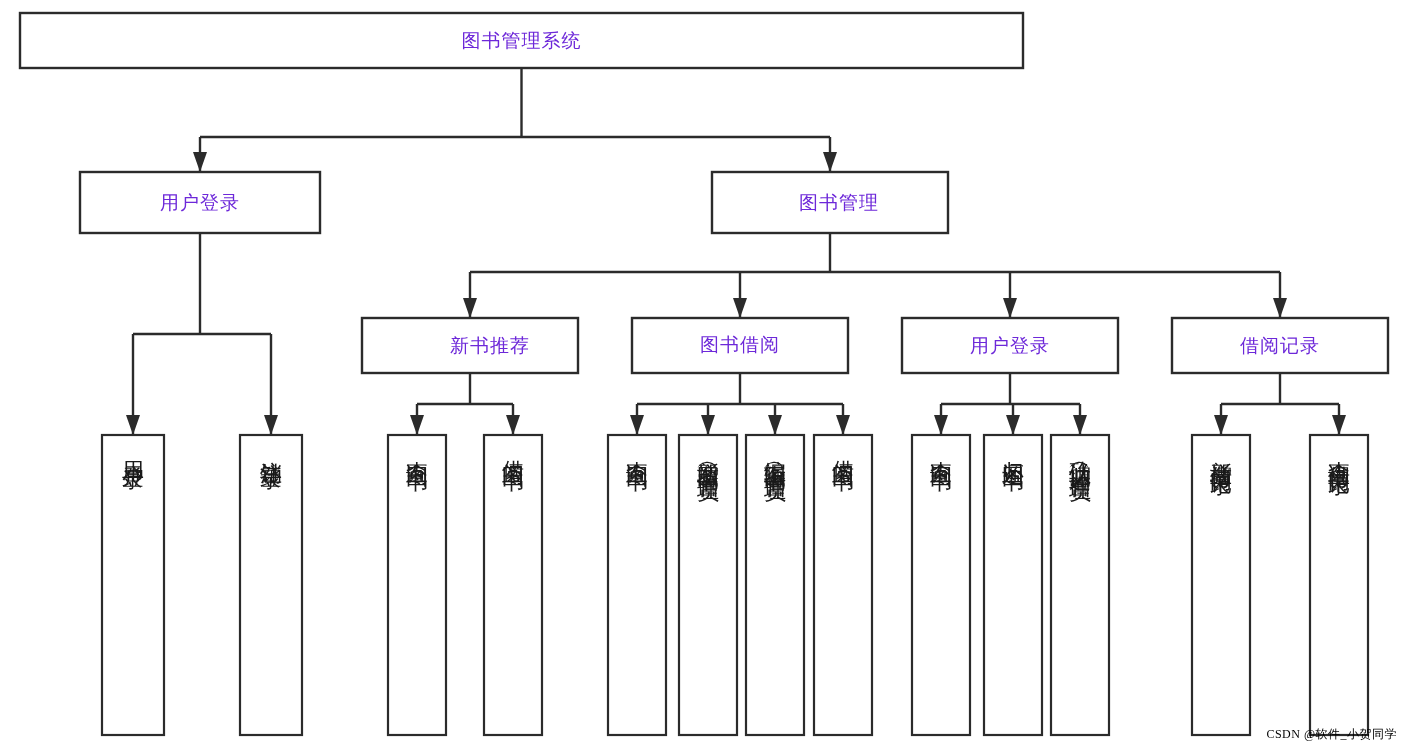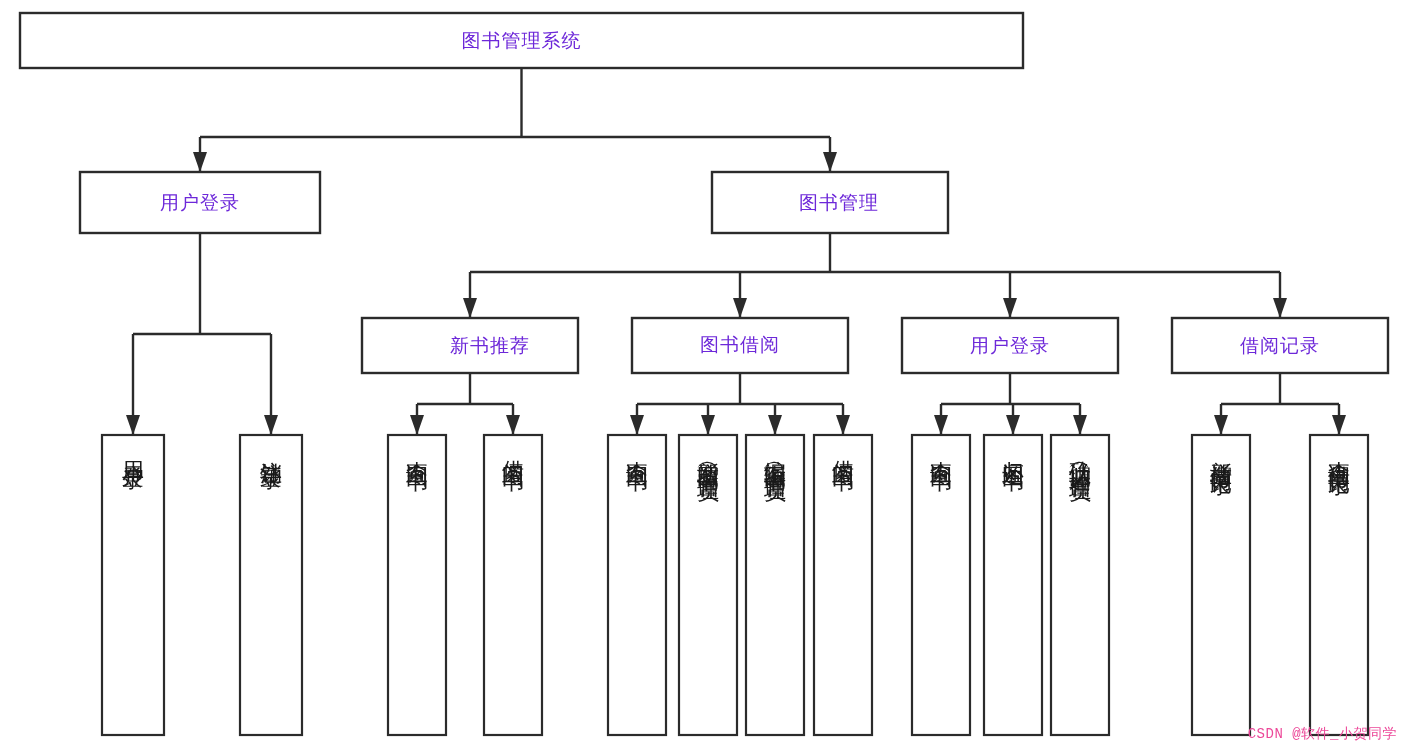--- a/index.html
+++ b/index.html
@@ -43,23 +43,23 @@
     stroke-linecap: butt;
   }
   .arrow-head {
     fill: #2b2b2b;
     stroke: none;
   }
   .watermark {
     position: absolute;
     right: 8px;
     bottom: 4px;
-    font-family: Liberation Mono, monospace;
-    font-size: 14px;
-    color: #ec4899;
+    font-family: Liberation Serif, serif;
+    font-size: 12px;
+    color: #000000;
     letter-spacing: 0.5px;
     white-space: nowrap;
     user-select: none;
   }
   .vlabel-wrap {
     position: absolute;
     display: flex;
     align-items: flex-start;
     justify-content: center;
     pointer-events: none;

